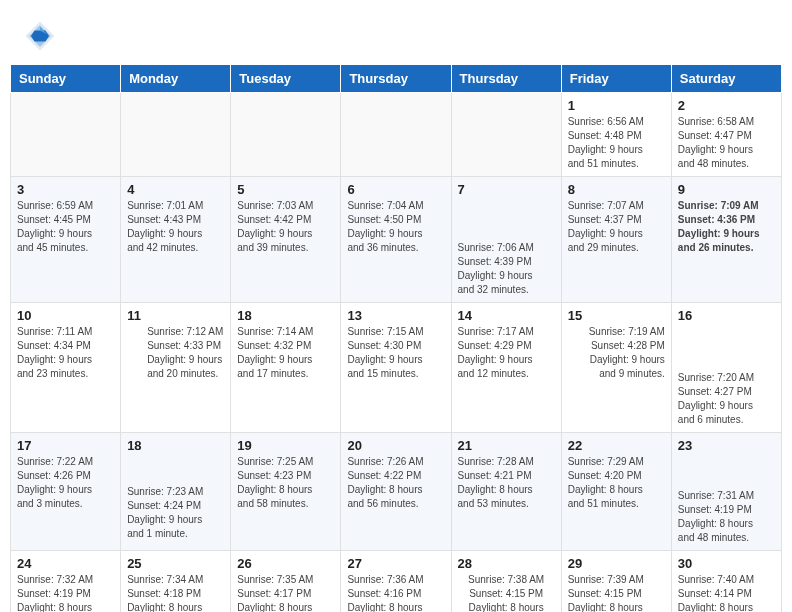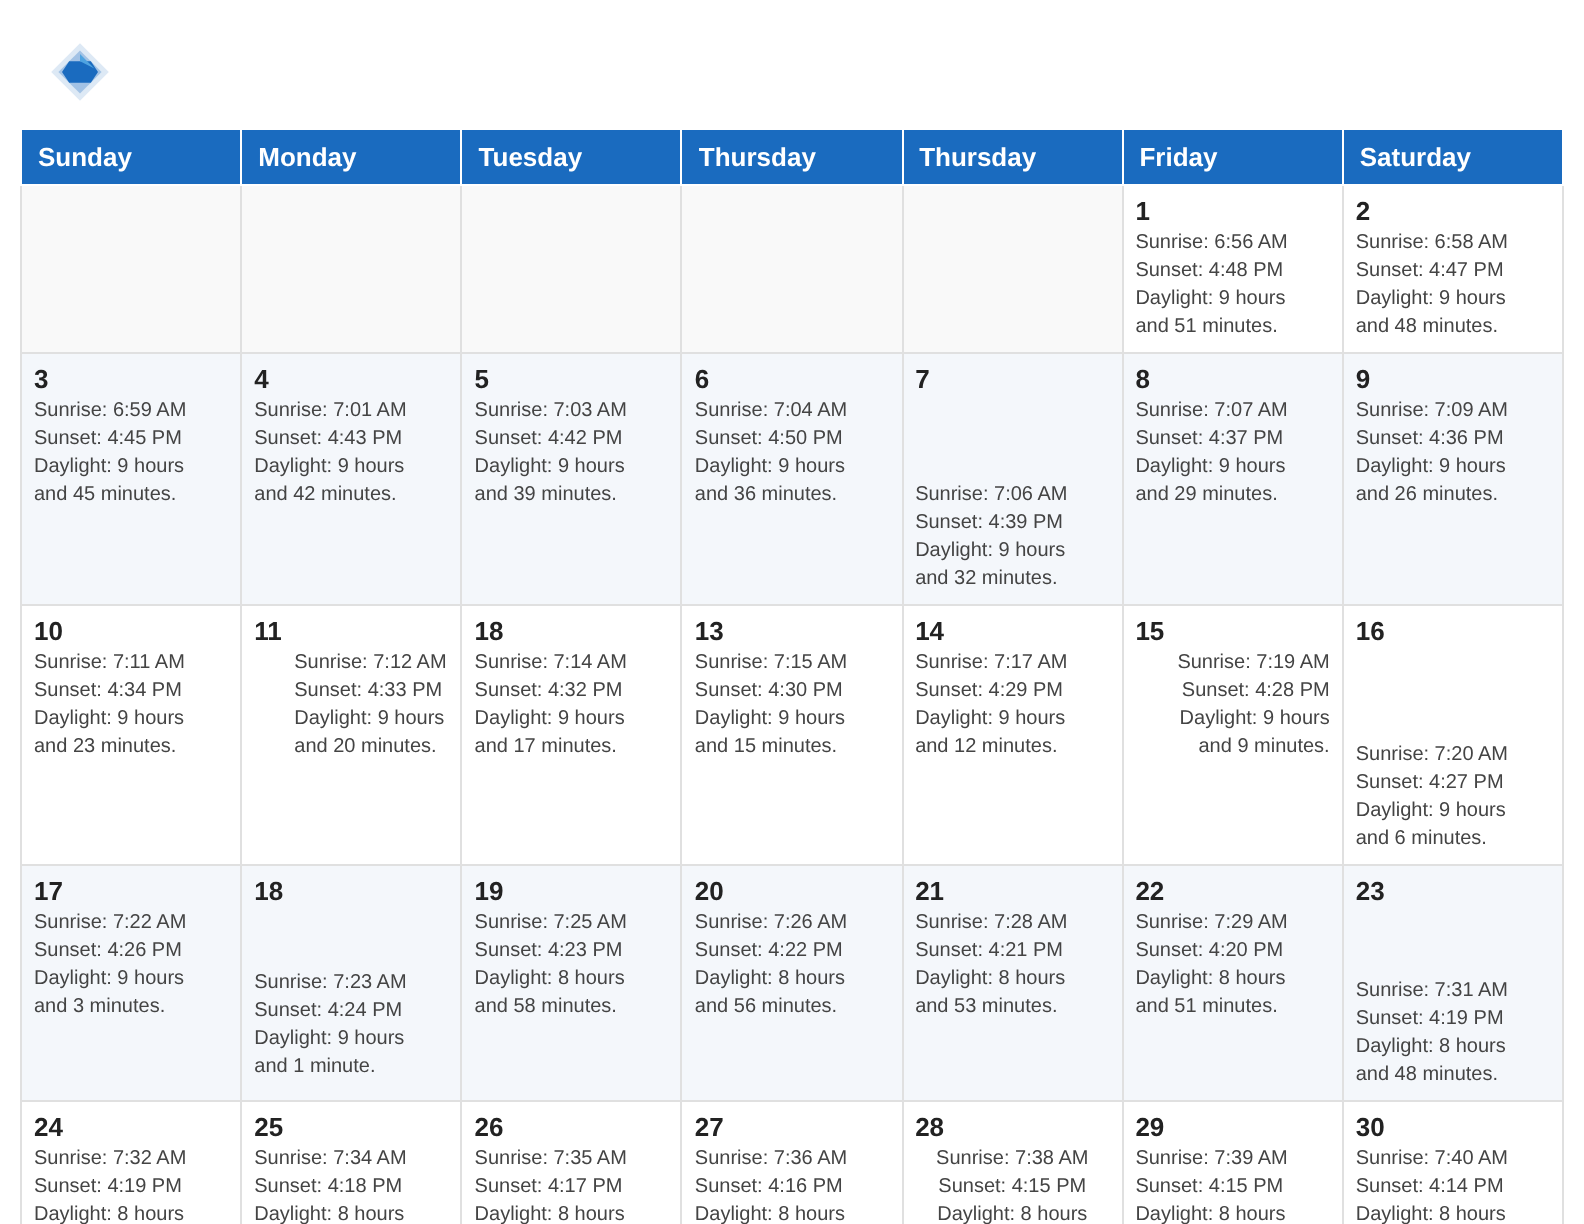--- a/index.html
+++ b/index.html
@@ -196,21 +196,21 @@
           </td>
           <td>
             <span class="day-number">8</span>
             <div class="day-info" style="white-space: pre-line;">Sunrise: 7:07 AM
 Sunset: 4:37 PM
 Daylight: 9 hours
 and 29 minutes.</div>
           </td>
           <td>
             <span class="day-number">9</span>
-            <div class="day-info" style="white-space: pre-line;">Sunrise: 7:09 AM
+            <div class="day-info" style="white-space: pre-line; font-weight: bold;">Sunrise: 7:09 AM
 Sunset: 4:36 PM
 Daylight: 9 hours
 and 26 minutes.</div>
           </td>
         </tr>
         <tr>
           <td>
             <span class="day-number">10</span>
             <div class="day-info" style="white-space: pre-line;">Sunrise: 7:11 AM
 Sunset: 4:34 PM

